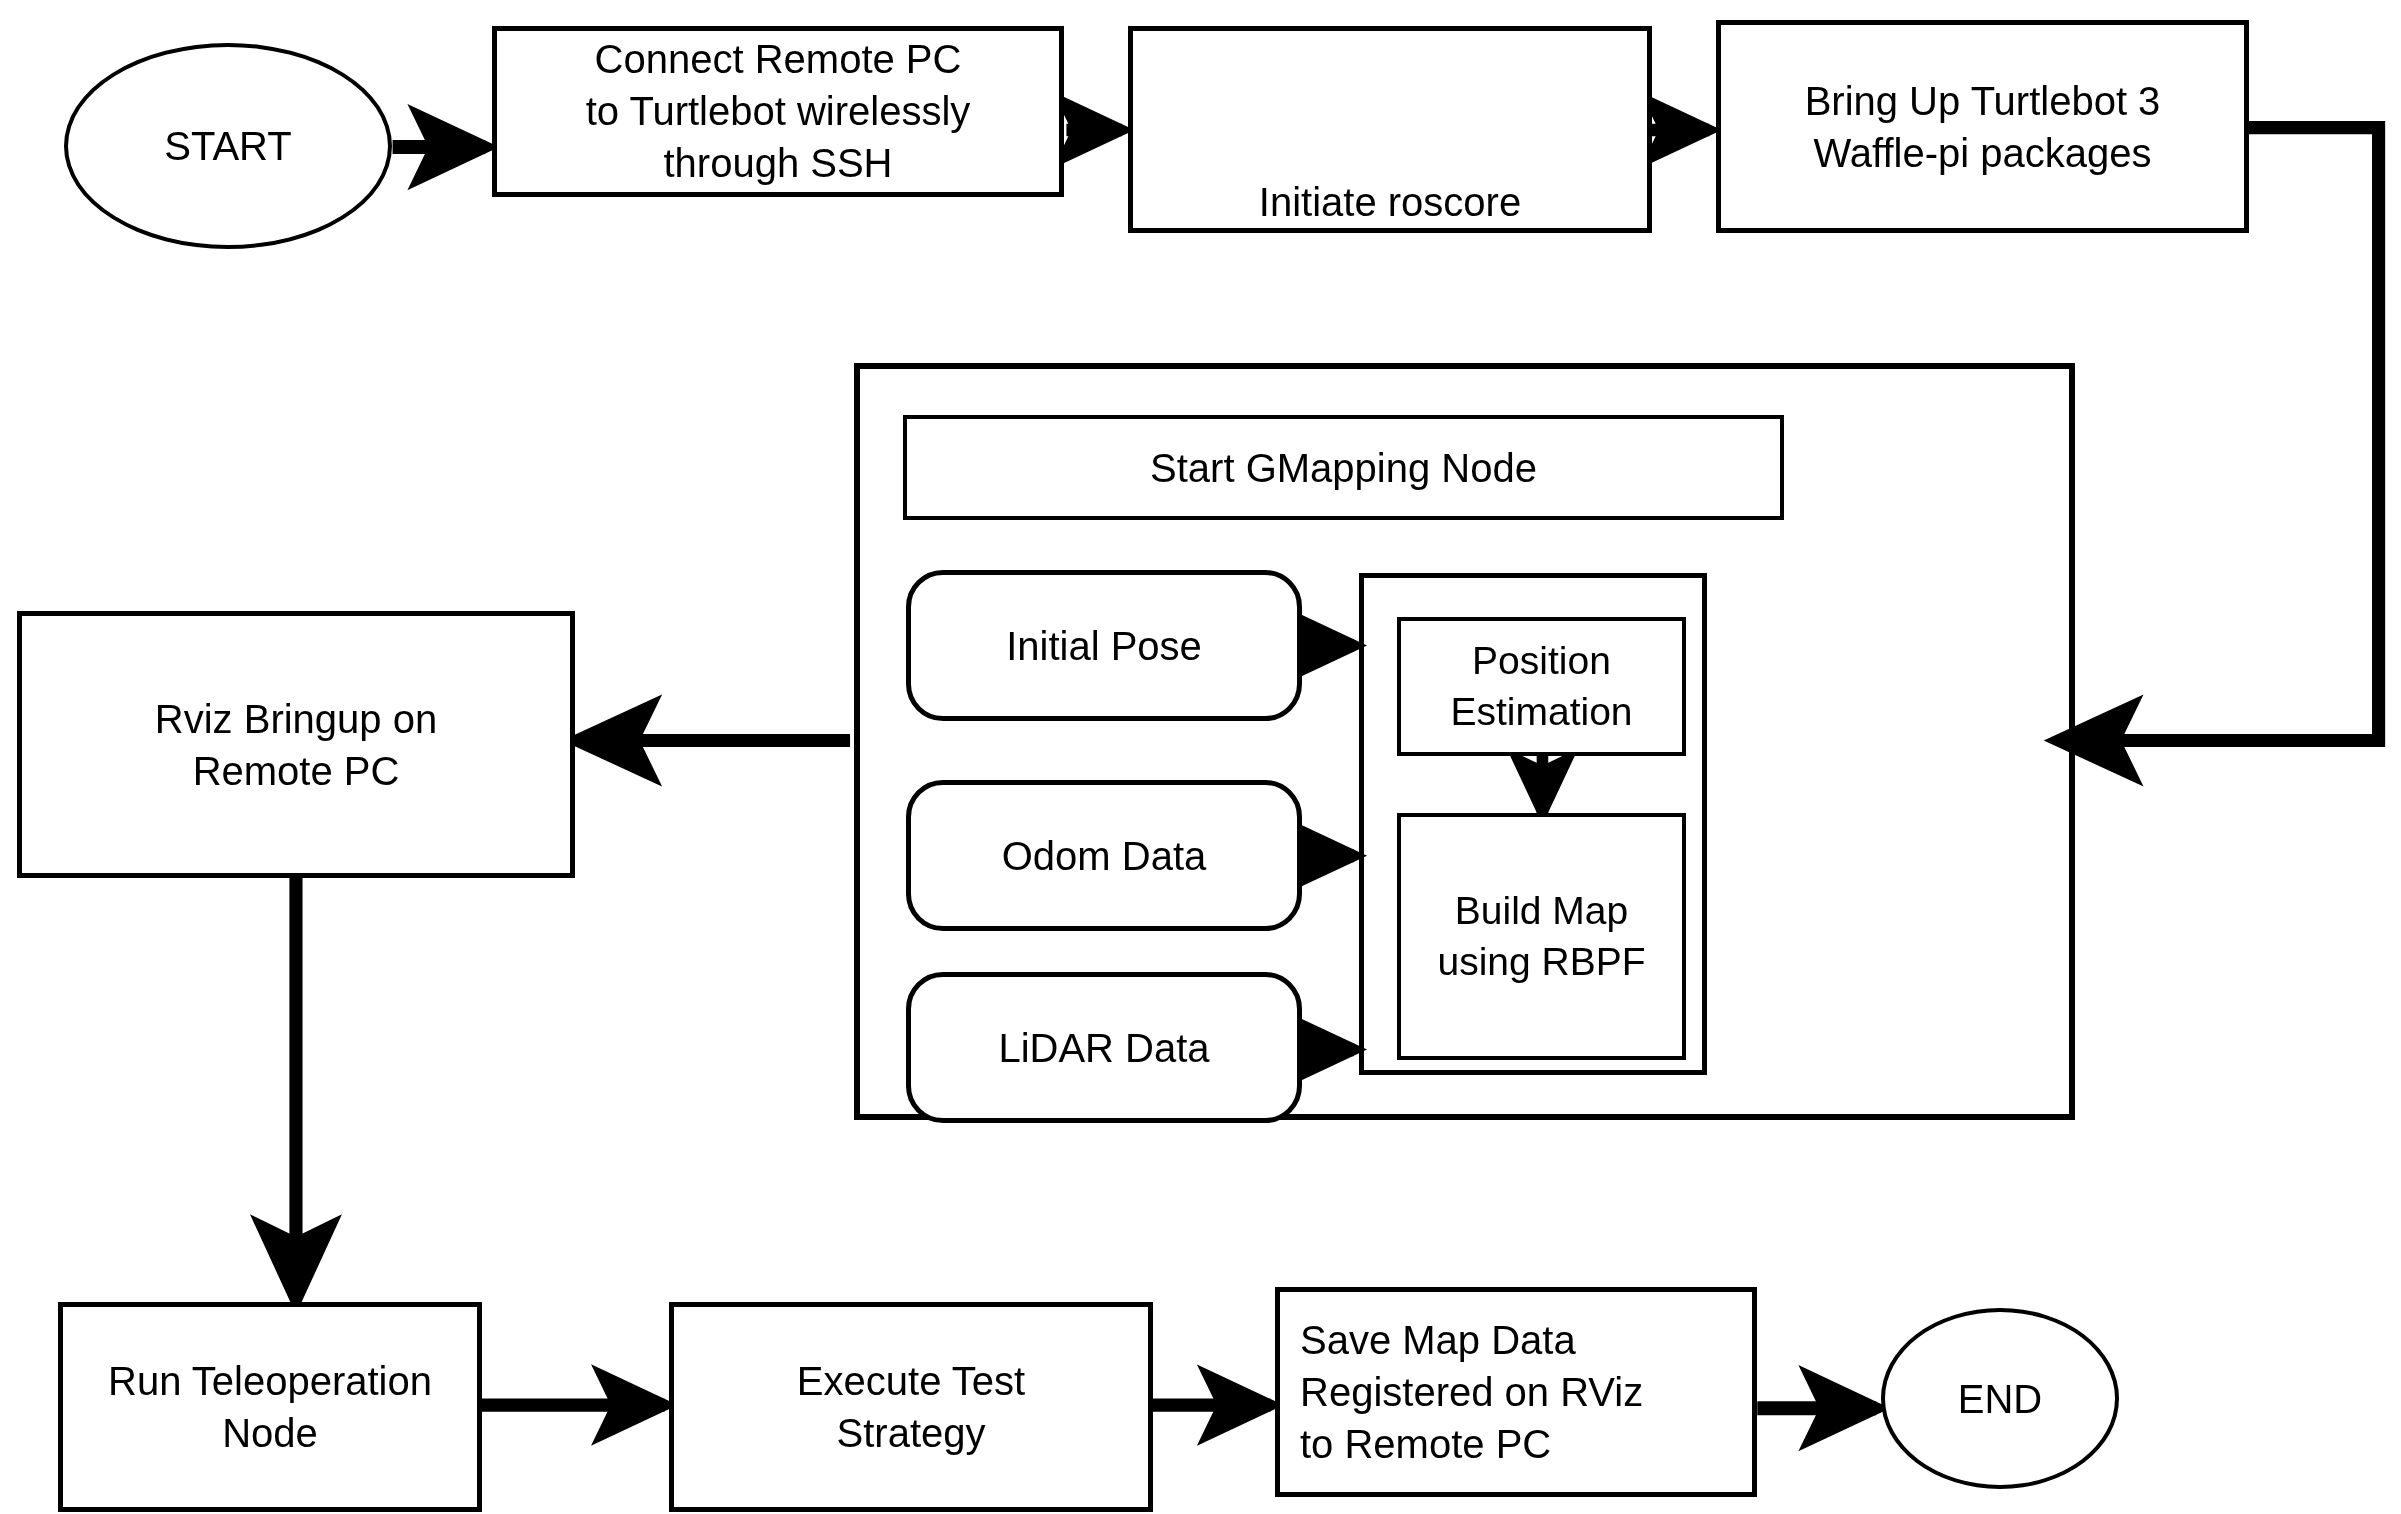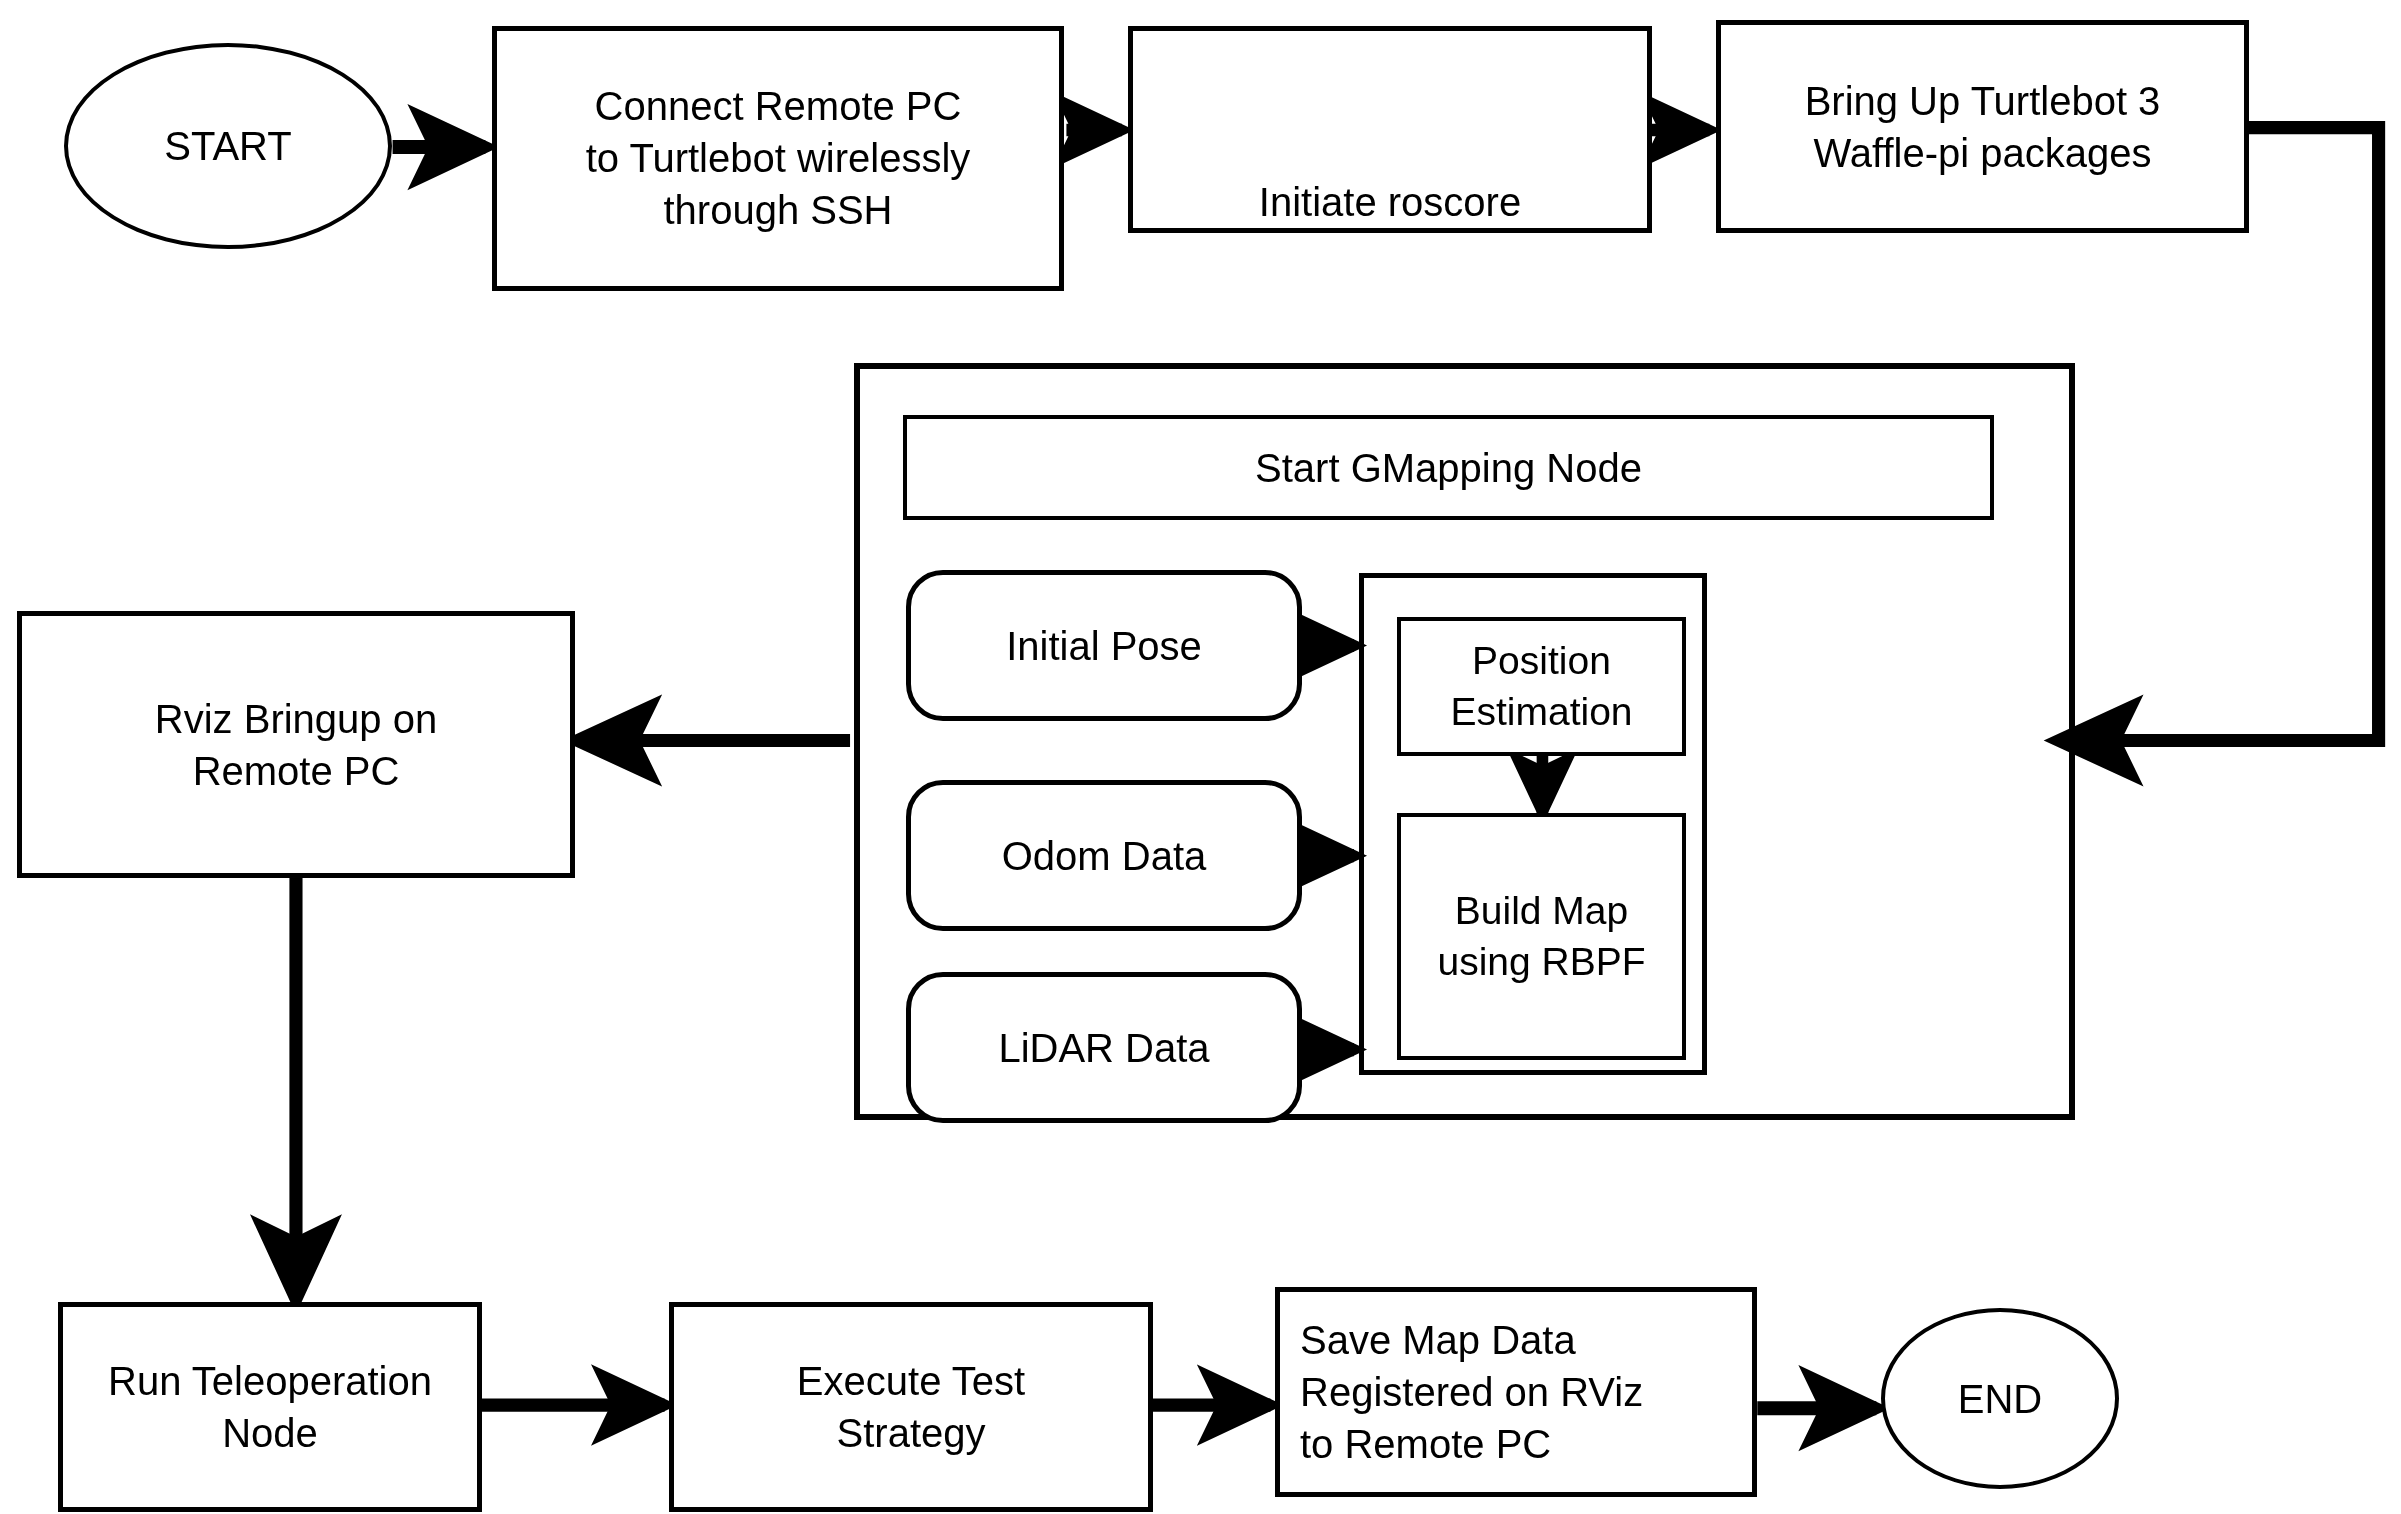--- a/index.html
+++ b/index.html
@@ -96,38 +96,38 @@
 
     <line x1="1492" y1="1818" x2="1644" y2="1818" stroke="#000000" stroke-width="17" marker-end="url(#ah)"></line>
 
     <line x1="2274" y1="1822" x2="2428" y2="1822" stroke="#000000" stroke-width="18" marker-end="url(#ah)"></line>
   </svg>
 
   <div class="node terminator" style="left:64px; top:43px; width:328px; height:206px; font-size:40px;">
     <span class="lbl">START</span>
   </div>
 
-  <div class="node" style="left:492px; top:25.5px; width:572px; height:265px; font-size:40px;">
+  <div class="node" style="left:492px; top:25.5px; width:572px; height:171px; font-size:40px;">
     <span class="lbl">Connect Remote PC
 to Turtlebot wirelessly
 through SSH</span>
   </div>
 
   <div class="node" style="left:1128px; top:25.5px; width:524px; height:207px; font-size:40px;align-items:flex-end;">
     <span class="lbl">Initiate roscore</span>
   </div>
 
   <div class="node" style="left:1716px; top:20px; width:533px; height:213px; font-size:40px;">
     <span class="lbl">Bring Up Turtlebot 3
 Waffle-pi packages</span>
   </div>
 
   <div class="node container-box" style="left:854px; top:363px; width:1221px; height:757px; border-width:6.2px;"></div>
 
-  <div class="node" style="left:903px; top:415px; width:1091px; height:105px; font-size:40px; border-width:4.6px;">
+  <div class="node" style="left:903px; top:415px; width:881px; height:105px; font-size:40px; border-width:4.6px;">
     <span class="lbl">Start GMapping Node</span>
   </div>
 
   <div class="node rounded" style="left:906px; top:570px; width:396px; height:151px; font-size:40px; border-width:5.4px;">
     <span class="lbl">Initial Pose</span>
   </div>
 
   <div class="node rounded" style="left:906px; top:780px; width:396px; height:151px; font-size:40px; border-width:5.4px;">
     <span class="lbl">Odom Data</span>
   </div>

